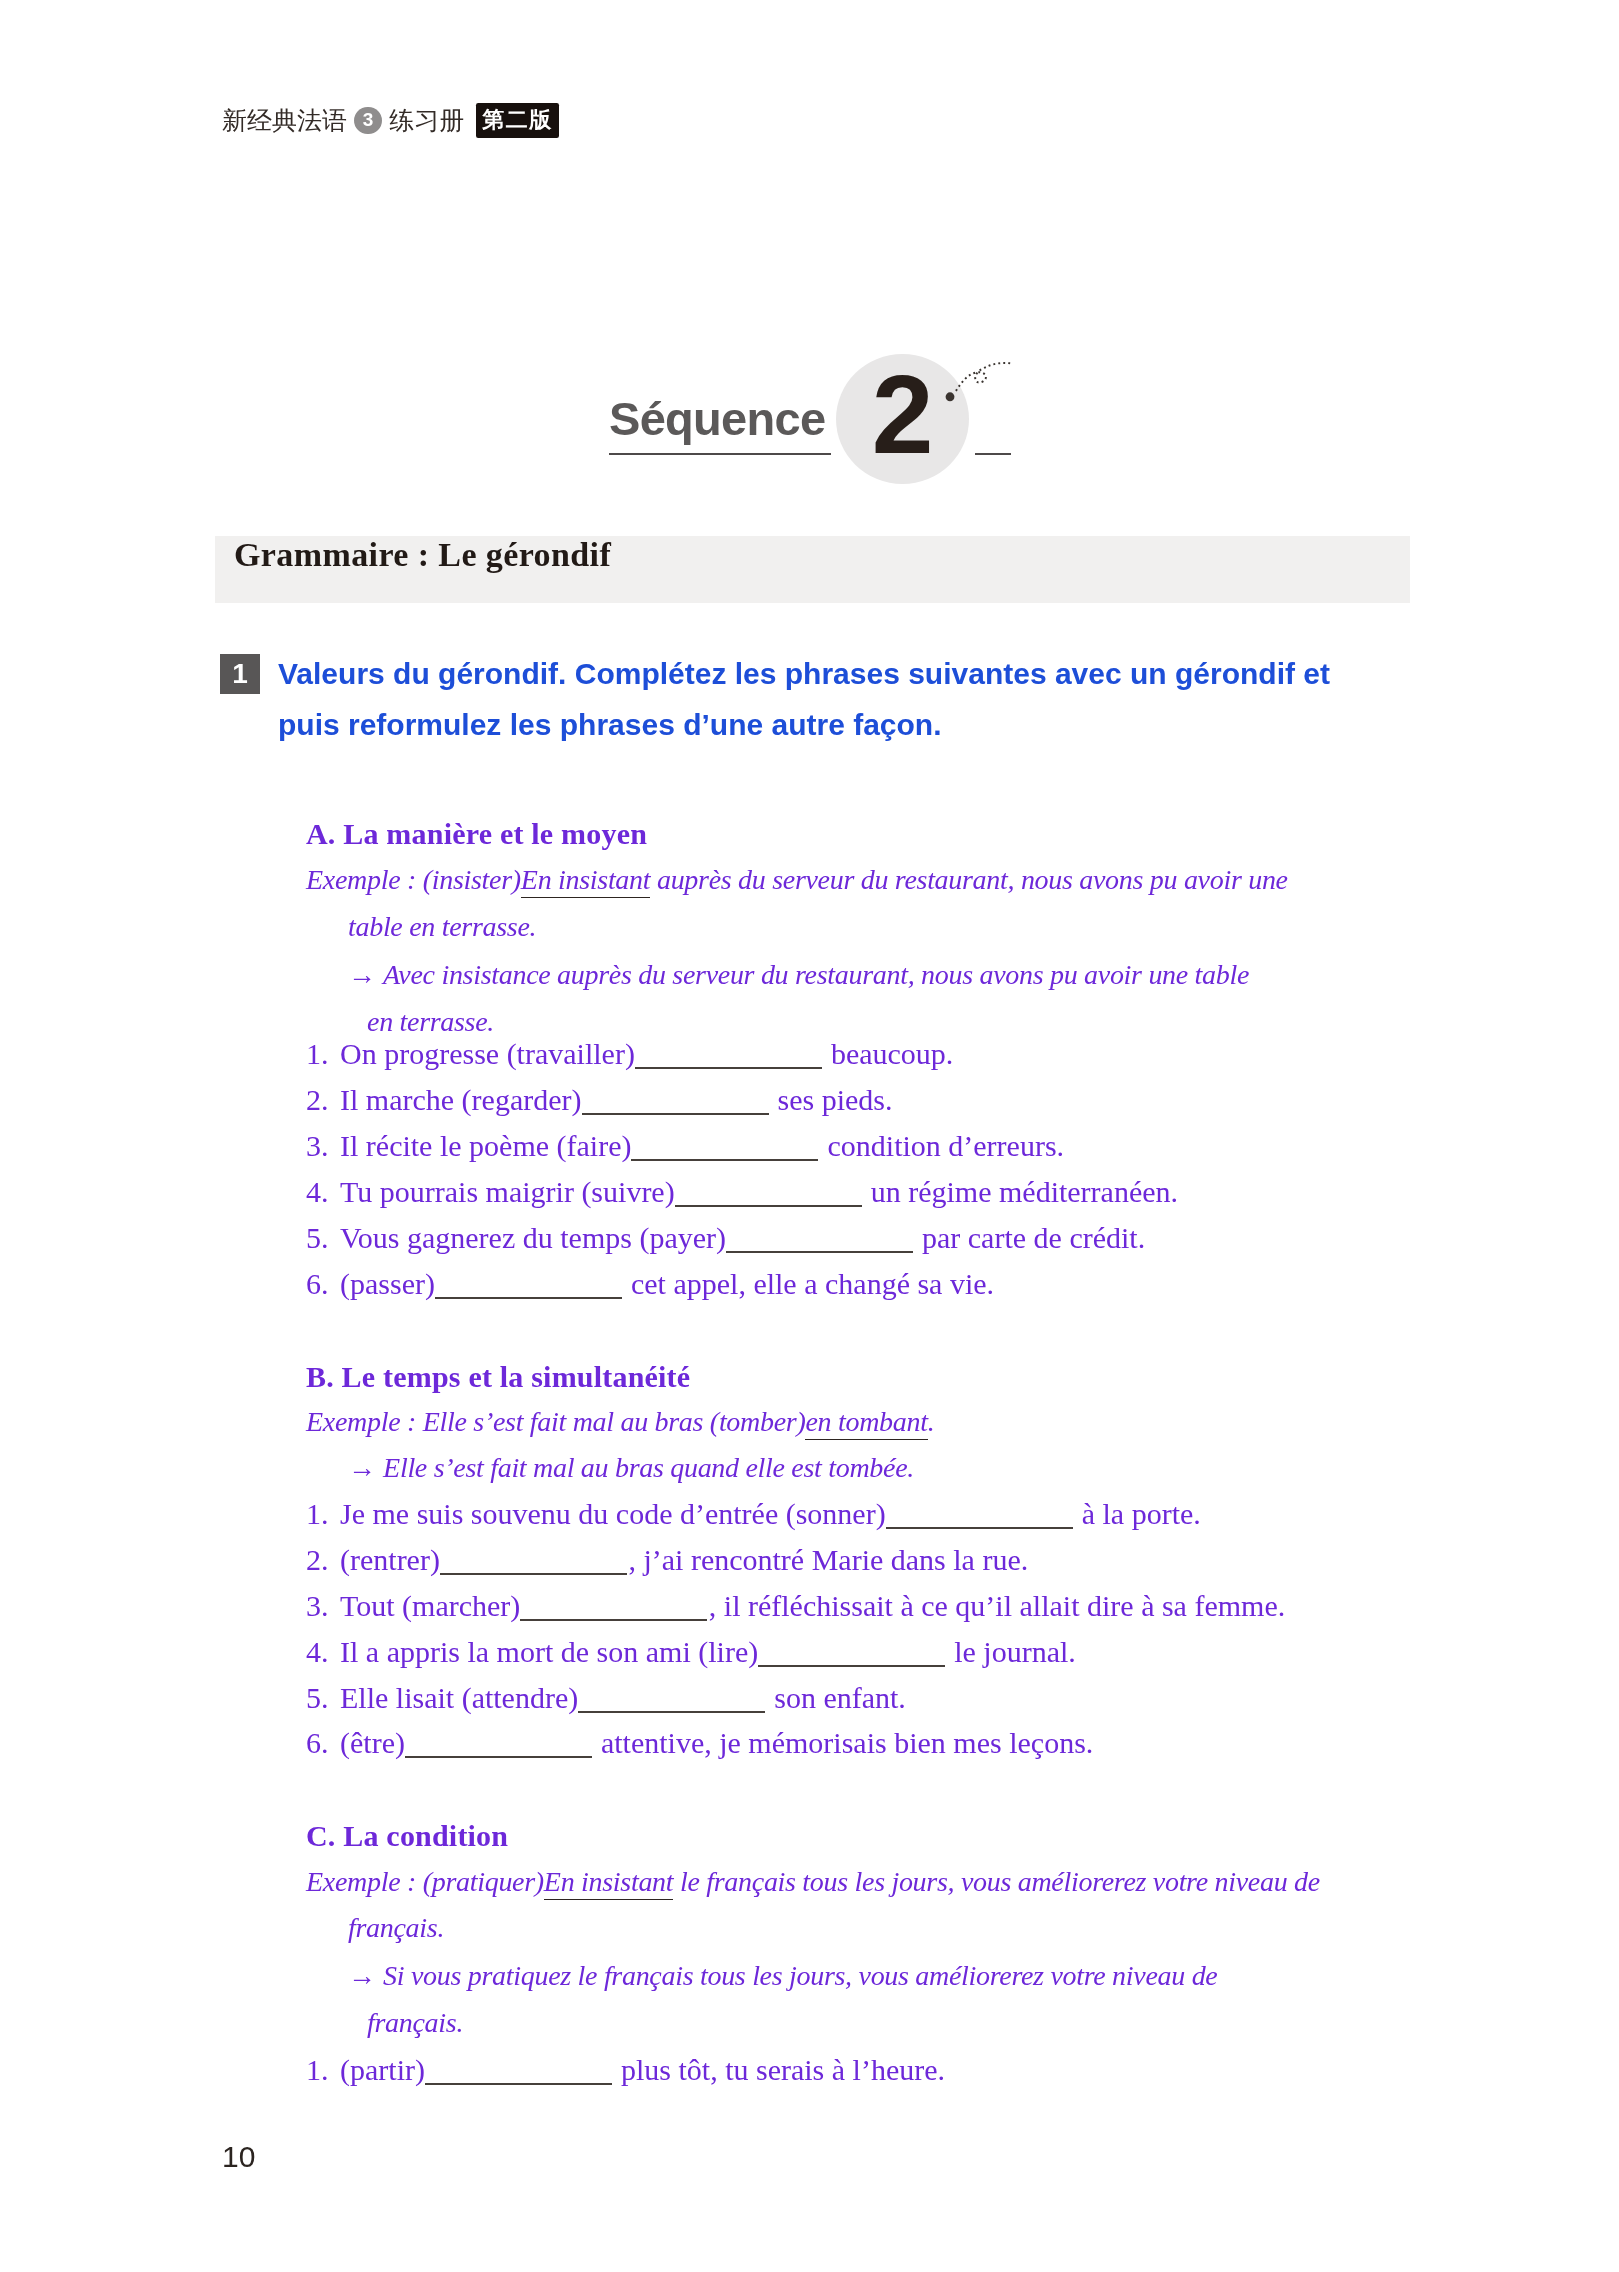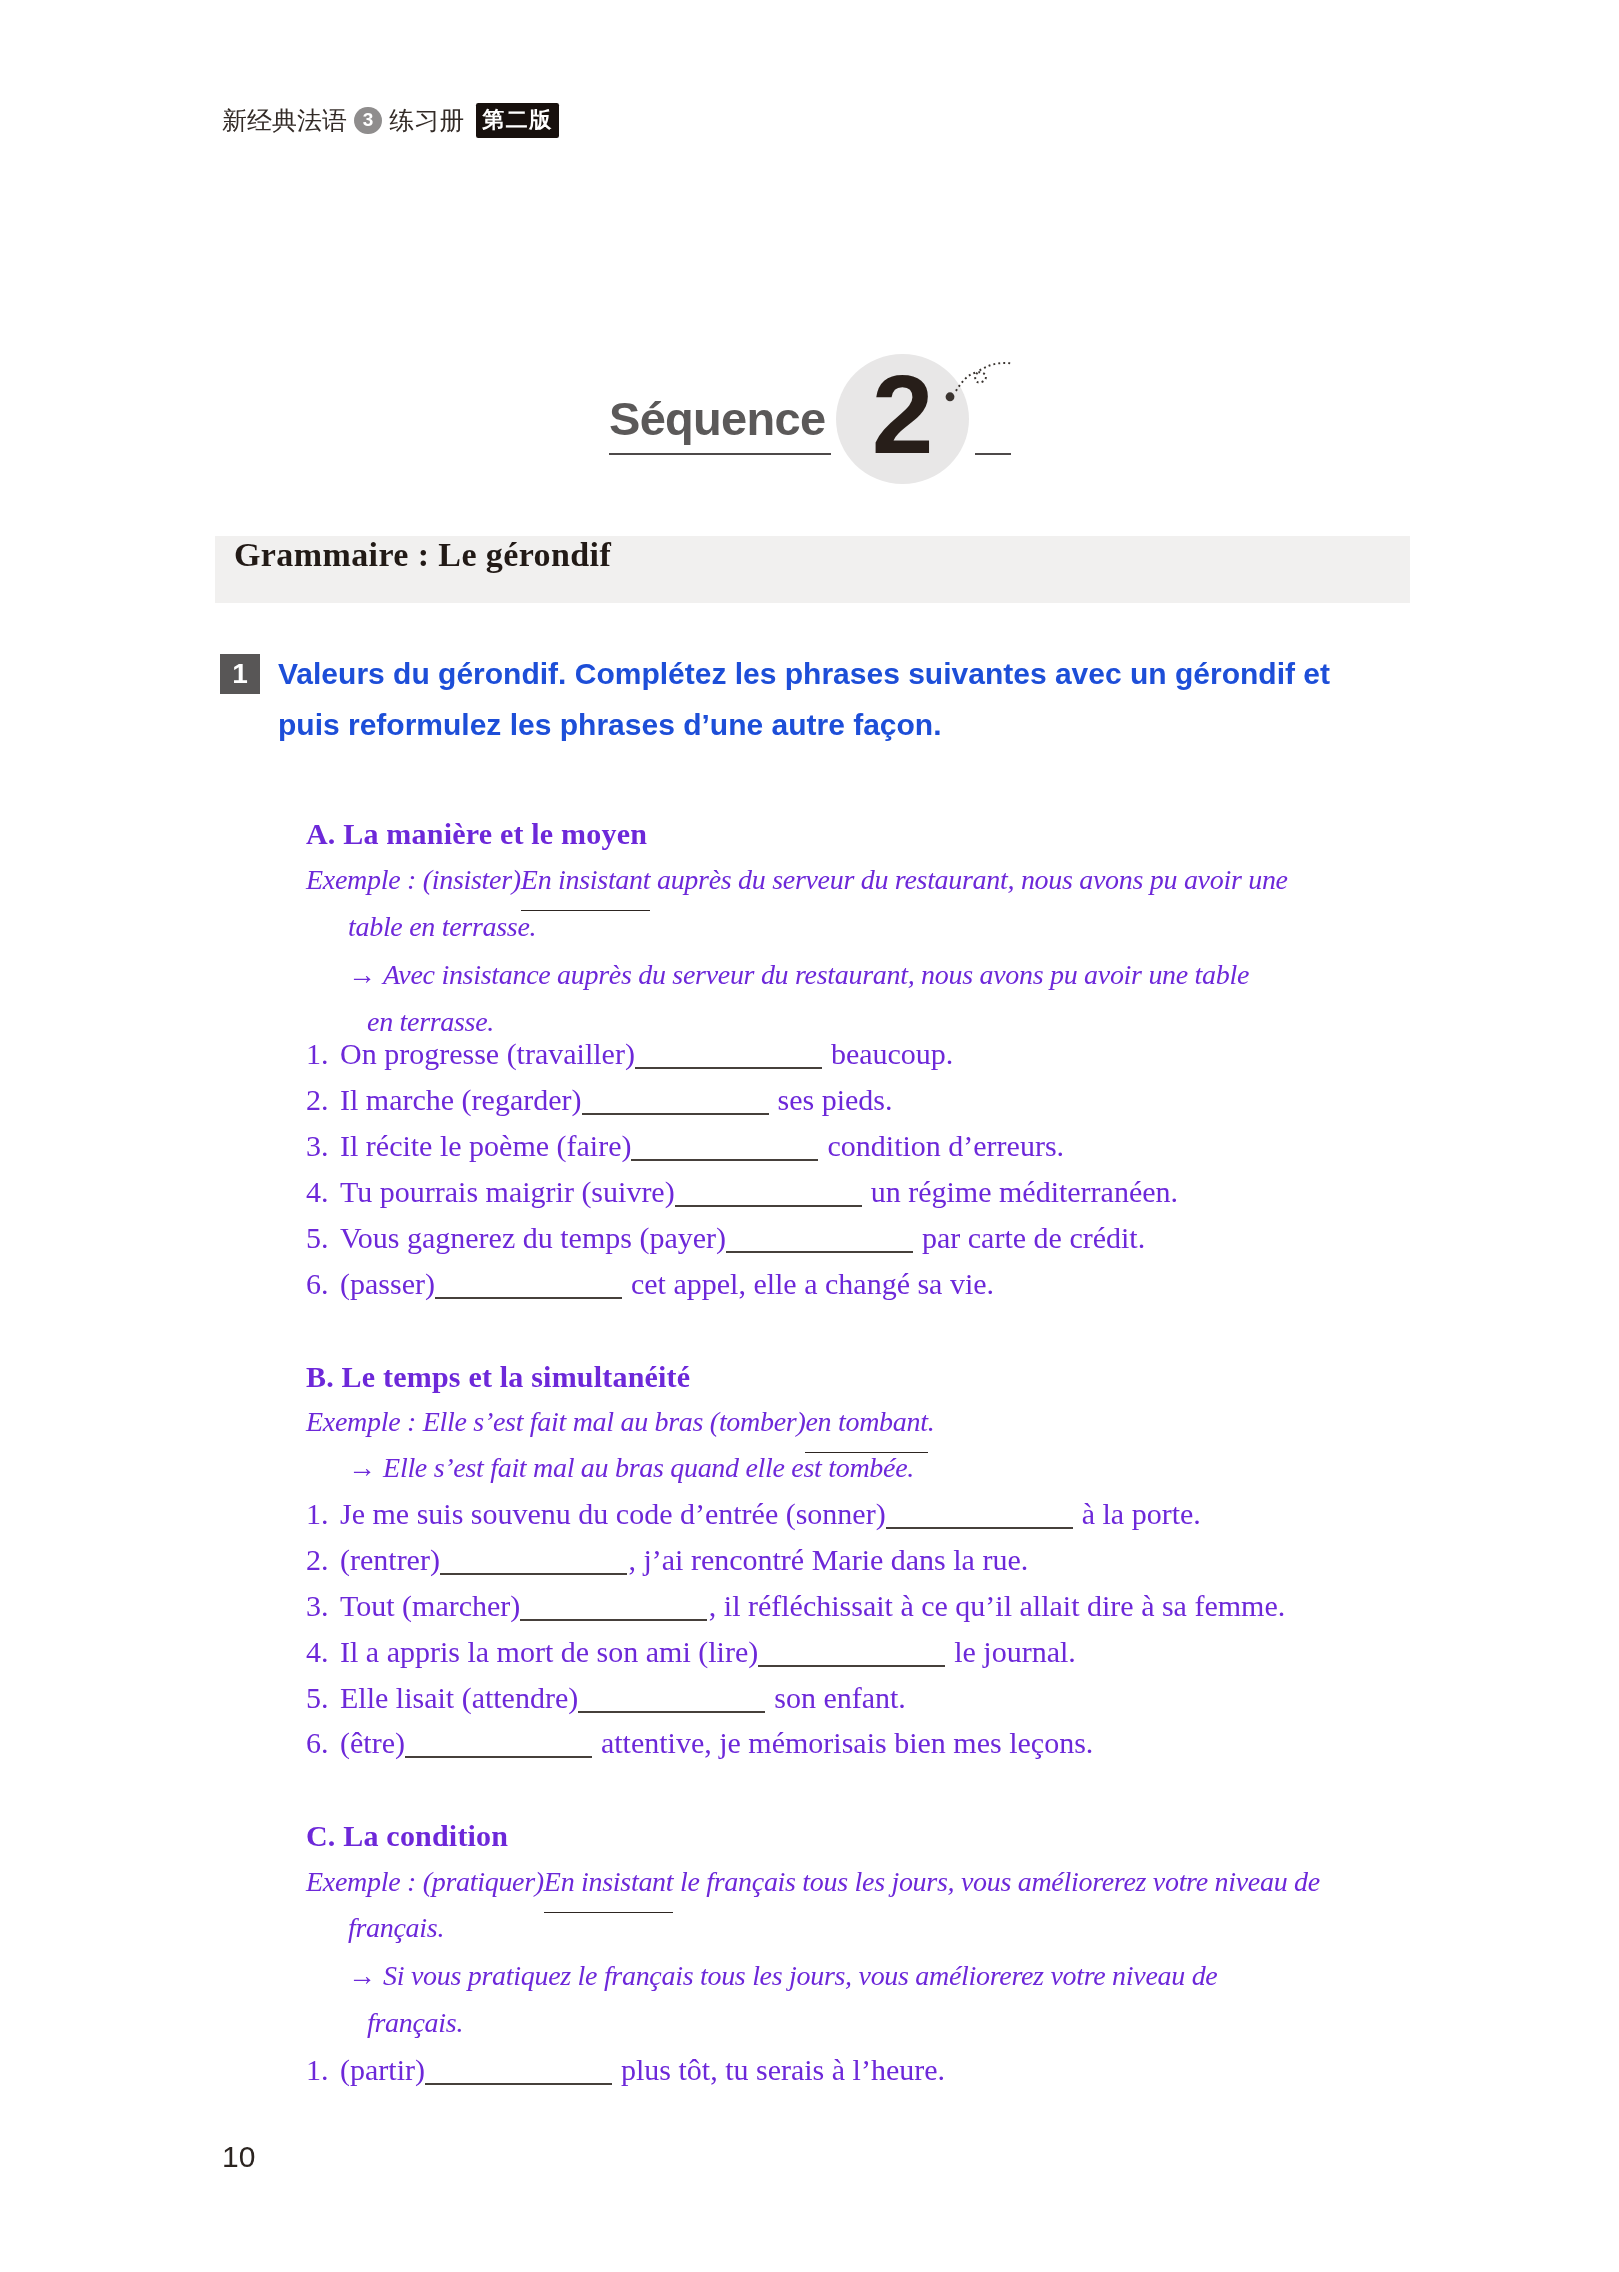--- a/index.html
+++ b/index.html
@@ -75,21 +75,21 @@
 
   
   .line {
     position:absolute; left:278px; white-space:nowrap;
     font-size:30px; line-height:1.15; color:#6d28d9;margin-left:28px;
   }
   .part-heading { font-weight:bold; letter-spacing:0.2px; }
   .example { font-style:italic; font-size:28px; letter-spacing:-0.3px; }
   .indent1 { left:320px; }
   .indent2 { left:339px; }
-  .u-ans { border-bottom:1.9px solid #2d2521; padding-bottom:15px; }
+  .u-ans { border-bottom:1.9px solid #2d2521; padding-bottom:2px; }
   .arrow { margin-right:7.4px; }
   .num { display:inline-block; min-width:34px; }
   .blank {
     display:inline-block; width:187px; height:22px; vertical-align:-5.2px;
     border-bottom:2.2px solid #46403b; margin-right:9px;
   }
 
   .page-number {
     position:absolute; left:222px; top:2140px;
     font-family:"Liberation Sans", sans-serif; font-size:30px; color:#2b2420;

